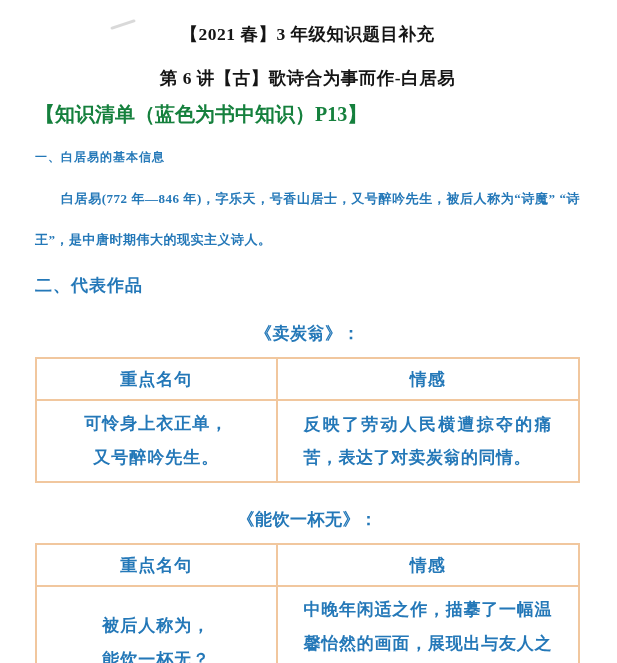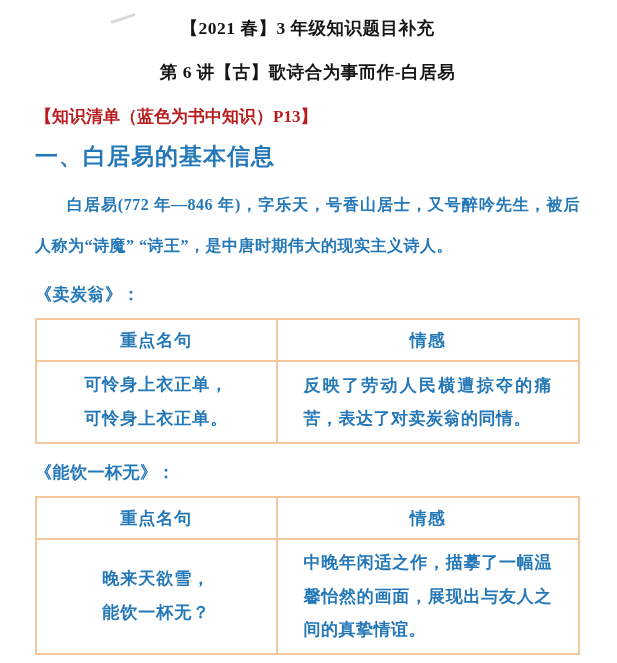--- a/index.html
+++ b/index.html
@@ -17,57 +17,57 @@
   .scan-artifact {
     position: absolute;
     left: 110px; top: 1px;
     width: 26px; height: 3px;
     background: #b9b9b9;
     opacity: .55;
     transform: rotate(-18deg);
     border-radius: 2px;
   }
   .title {
-    margin-top: 16px;
+    margin-top: 22px;
     text-align: center;
     font-size: 17.5px;
     font-weight: bold;
     color: #151515;
     letter-spacing: .5px;
   }
   .subtitle {
     margin-top: 20px;
     text-align: center;
     font-size: 17.5px;
     font-weight: bold;
     color: #151515;
     letter-spacing: .5px;
   }
   .red-heading {
-    margin-top: 21px;
-    font-size: 17px;
+    margin-top: 11px;
+    font-size: 20px;
     font-weight: bold;
-    color: #b91c1c;
+    color: #15803d;
   }
   .blue { color: #2478b8; font-weight: bold; }
   .sec-heading {
-    margin-top: 13px;
-    font-size: 23px;
+    margin-top: 21px;
+    font-size: 12px;
     letter-spacing: 1px;
   }
   .para {
     margin-top: 12px;
-    font-size: 16px;
+    font-size: 13px;
     line-height: 41px;
     text-indent: 2em;
     text-align: justify;
     letter-spacing: .5px;
   }
   .sec2-heading { margin-top: 14px; font-size: 17px; letter-spacing: 1px; }
-  .work-title { margin-top: 17px; font-size: 17px; letter-spacing: .5px; }
+  .work-title { margin-top: 25px; font-size: 17px; letter-spacing: .5px; text-align: center; }
   table.poem {
     margin-top: 12px;
     width: 545px;
     border-collapse: collapse;
     table-layout: fixed;
   }
   table.poem td {
     border: 2px solid #f1c79e;
     font-size: 17px;
     vertical-align: middle;
@@ -103,50 +103,51 @@
   <div class="title">【2021 春】3 年级知识题目补充</div>
 
   <div class="subtitle">第 6 讲【古】歌诗合为事而作-白居易</div>
 
   <div class="red-heading">【知识清单（蓝色为书中知识）P13】</div>
 
   <div class="sec-heading blue">一、白居易的基本信息</div>
 
   <div class="para blue">白居易(772 年—846 年)，字乐天，号香山居士，又号醉吟先生，被后人称为“诗魔” “诗王”，是中唐时期伟大的现实主义诗人。</div>
 
+  <div class="sec2-heading blue">二、代表作品</div>
 
   <div class="work-title blue">《卖炭翁》：</div>
 
   <table class="poem t1">
     <tbody>
         <tr>
       <td class="col-quote th-cell blue">重点名句</td>
       <td class="col-emotion th-cell blue">情感</td>
     </tr>
     <tr>
       <td class="col-quote quote-cell blue">
         <div class="quote-line">可怜身上衣正单，</div>
-        <div class="quote-line">可怜身上衣正单。</div>
+        <div class="quote-line">又号醉吟先生。</div>
       </td>
       <td class="col-emotion emotion-cell blue">反映了劳动人民横遭掠夺的痛苦，表达了对卖炭翁的同情。</td>
     </tr>
   </tbody>
     </table>
 
   <div class="work-title blue">《能饮一杯无》：</div>
 
   <table class="poem t2">
     <tbody>
         <tr>
       <td class="col-quote th-cell blue">重点名句</td>
       <td class="col-emotion th-cell blue">情感</td>
     </tr>
     <tr>
       <td class="col-quote quote-cell blue">
-        <div class="quote-line">晚来天欲雪，</div>
+        <div class="quote-line">被后人称为，</div>
         <div class="quote-line">能饮一杯无？</div>
       </td>
       <td class="col-emotion emotion-cell blue">中晚年闲适之作，描摹了一幅温馨怡然的画面，展现出与友人之间的真挚情谊。</td>
     </tr>
   </tbody>
     </table>
 
 </div>
 
 </body></html>

